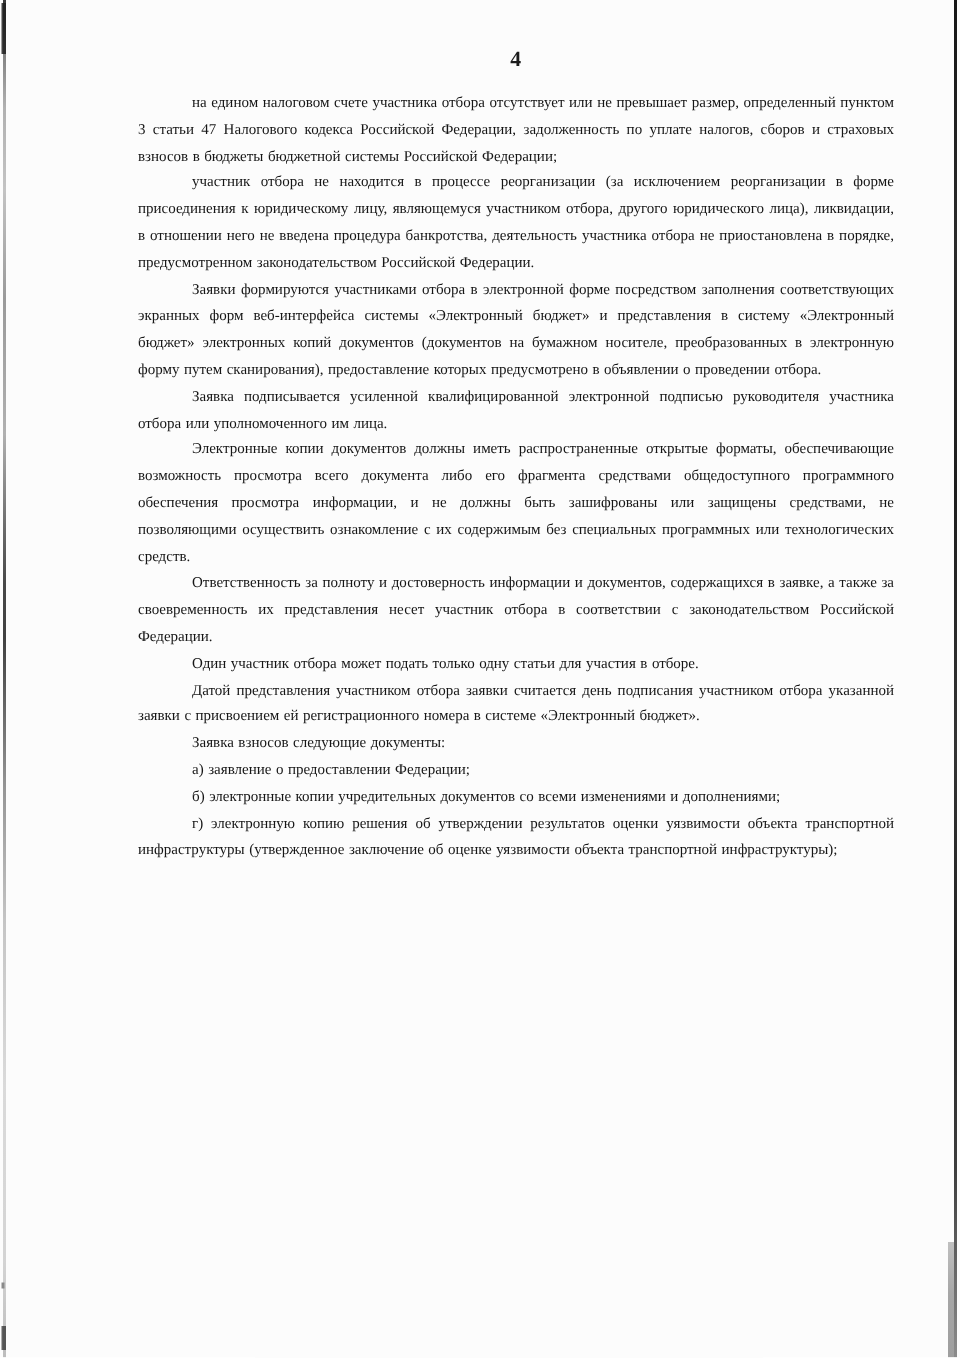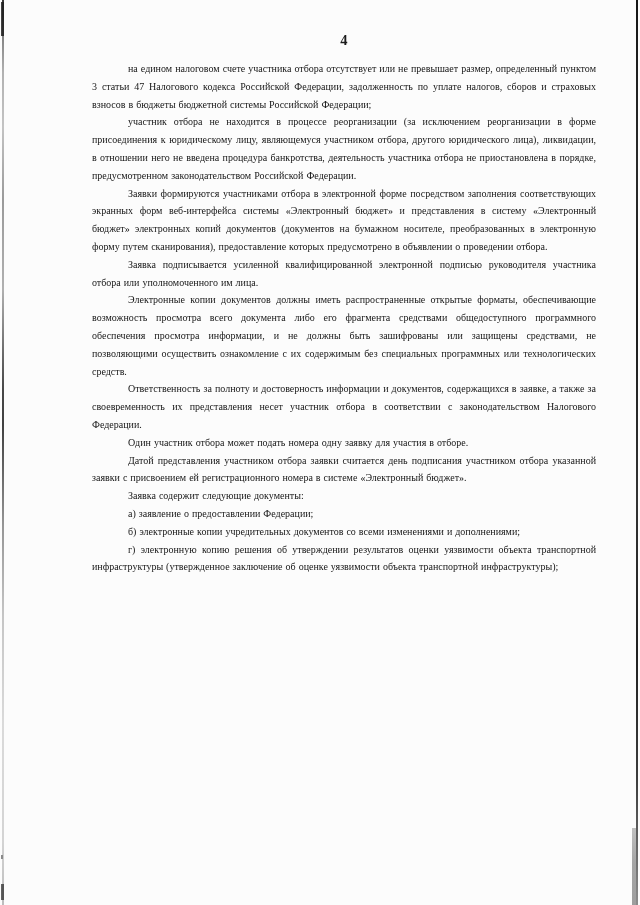--- a/index.html
+++ b/index.html
@@ -116,22 +116,22 @@
   <div class="edge-right-soft"></div>
 
   <div class="page-number">4</div>
 
   <div class="text-block">
     <p>на едином налоговом счете участника отбора отсутствует или не превышает размер, определенный пунктом 3 статьи 47 Налогового кодекса Российской Федерации, задолженность по уплате налогов, сборов и страховых взносов в бюджеты бюджетной системы Российской Федерации;</p>
     <p>участник отбора не находится в процессе реорганизации (за исключением реорганизации в форме присоединения к юридическому лицу, являющемуся участником отбора, другого юридического лица), ликвидации, в отношении него не введена процедура банкротства, деятельность участника отбора не приостановлена в порядке, предусмотренном законодательством Российской Федерации.</p>
     <p>Заявки формируются участниками отбора в электронной форме посредством заполнения соответствующих экранных форм веб-интерфейса системы «Электронный бюджет» и представления в систему «Электронный бюджет» электронных копий документов (документов на бумажном носителе, преобразованных в электронную форму путем сканирования), предоставление которых предусмотрено в объявлении о проведении отбора.</p>
     <p>Заявка подписывается усиленной квалифицированной электронной подписью руководителя участника отбора или уполномоченного им лица.</p>
     <p>Электронные копии документов должны иметь распространенные открытые форматы, обеспечивающие возможность просмотра всего документа либо его фрагмента средствами общедоступного программного обеспечения просмотра информации, и не должны быть зашифрованы или защищены средствами, не позволяющими осуществить ознакомление с их содержимым без специальных программных или технологических средств.</p>
-    <p>Ответственность за полноту и достоверность информации и документов, содержащихся в заявке, а также за своевременность их представления несет участник отбора в соответствии с законодательством Налогового Федерации.</p>
-    <p>Один участник отбора может подать номера одну заявку для участия в отборе.</p>
+    <p>Ответственность за полноту и достоверность информации и документов, содержащихся в заявке, а также за своевременность их представления несет участник отбора в соответствии с законодательством Российской Федерации.</p>
+    <p>Один участник отбора может подать только одну статьи для участия в отборе.</p>
     <p>Датой представления участником отбора заявки считается день подписания участником отбора указанной заявки с присвоением ей регистрационного номера в системе «Электронный бюджет».</p>
-    <p>Заявка содержит следующие документы:</p>
+    <p>Заявка взносов следующие документы:</p>
     <p>а) заявление о предоставлении Федерации;</p>
     <p>б) электронные копии учредительных документов со всеми изменениями и дополнениями;</p>
     <p>г) электронную копию решения об утверждении результатов оценки уязвимости объекта транспортной инфраструктуры (утвержденное заключение об оценке уязвимости объекта транспортной инфраструктуры);</p>
   </div>
 
 </div>
 
 </body></html>

